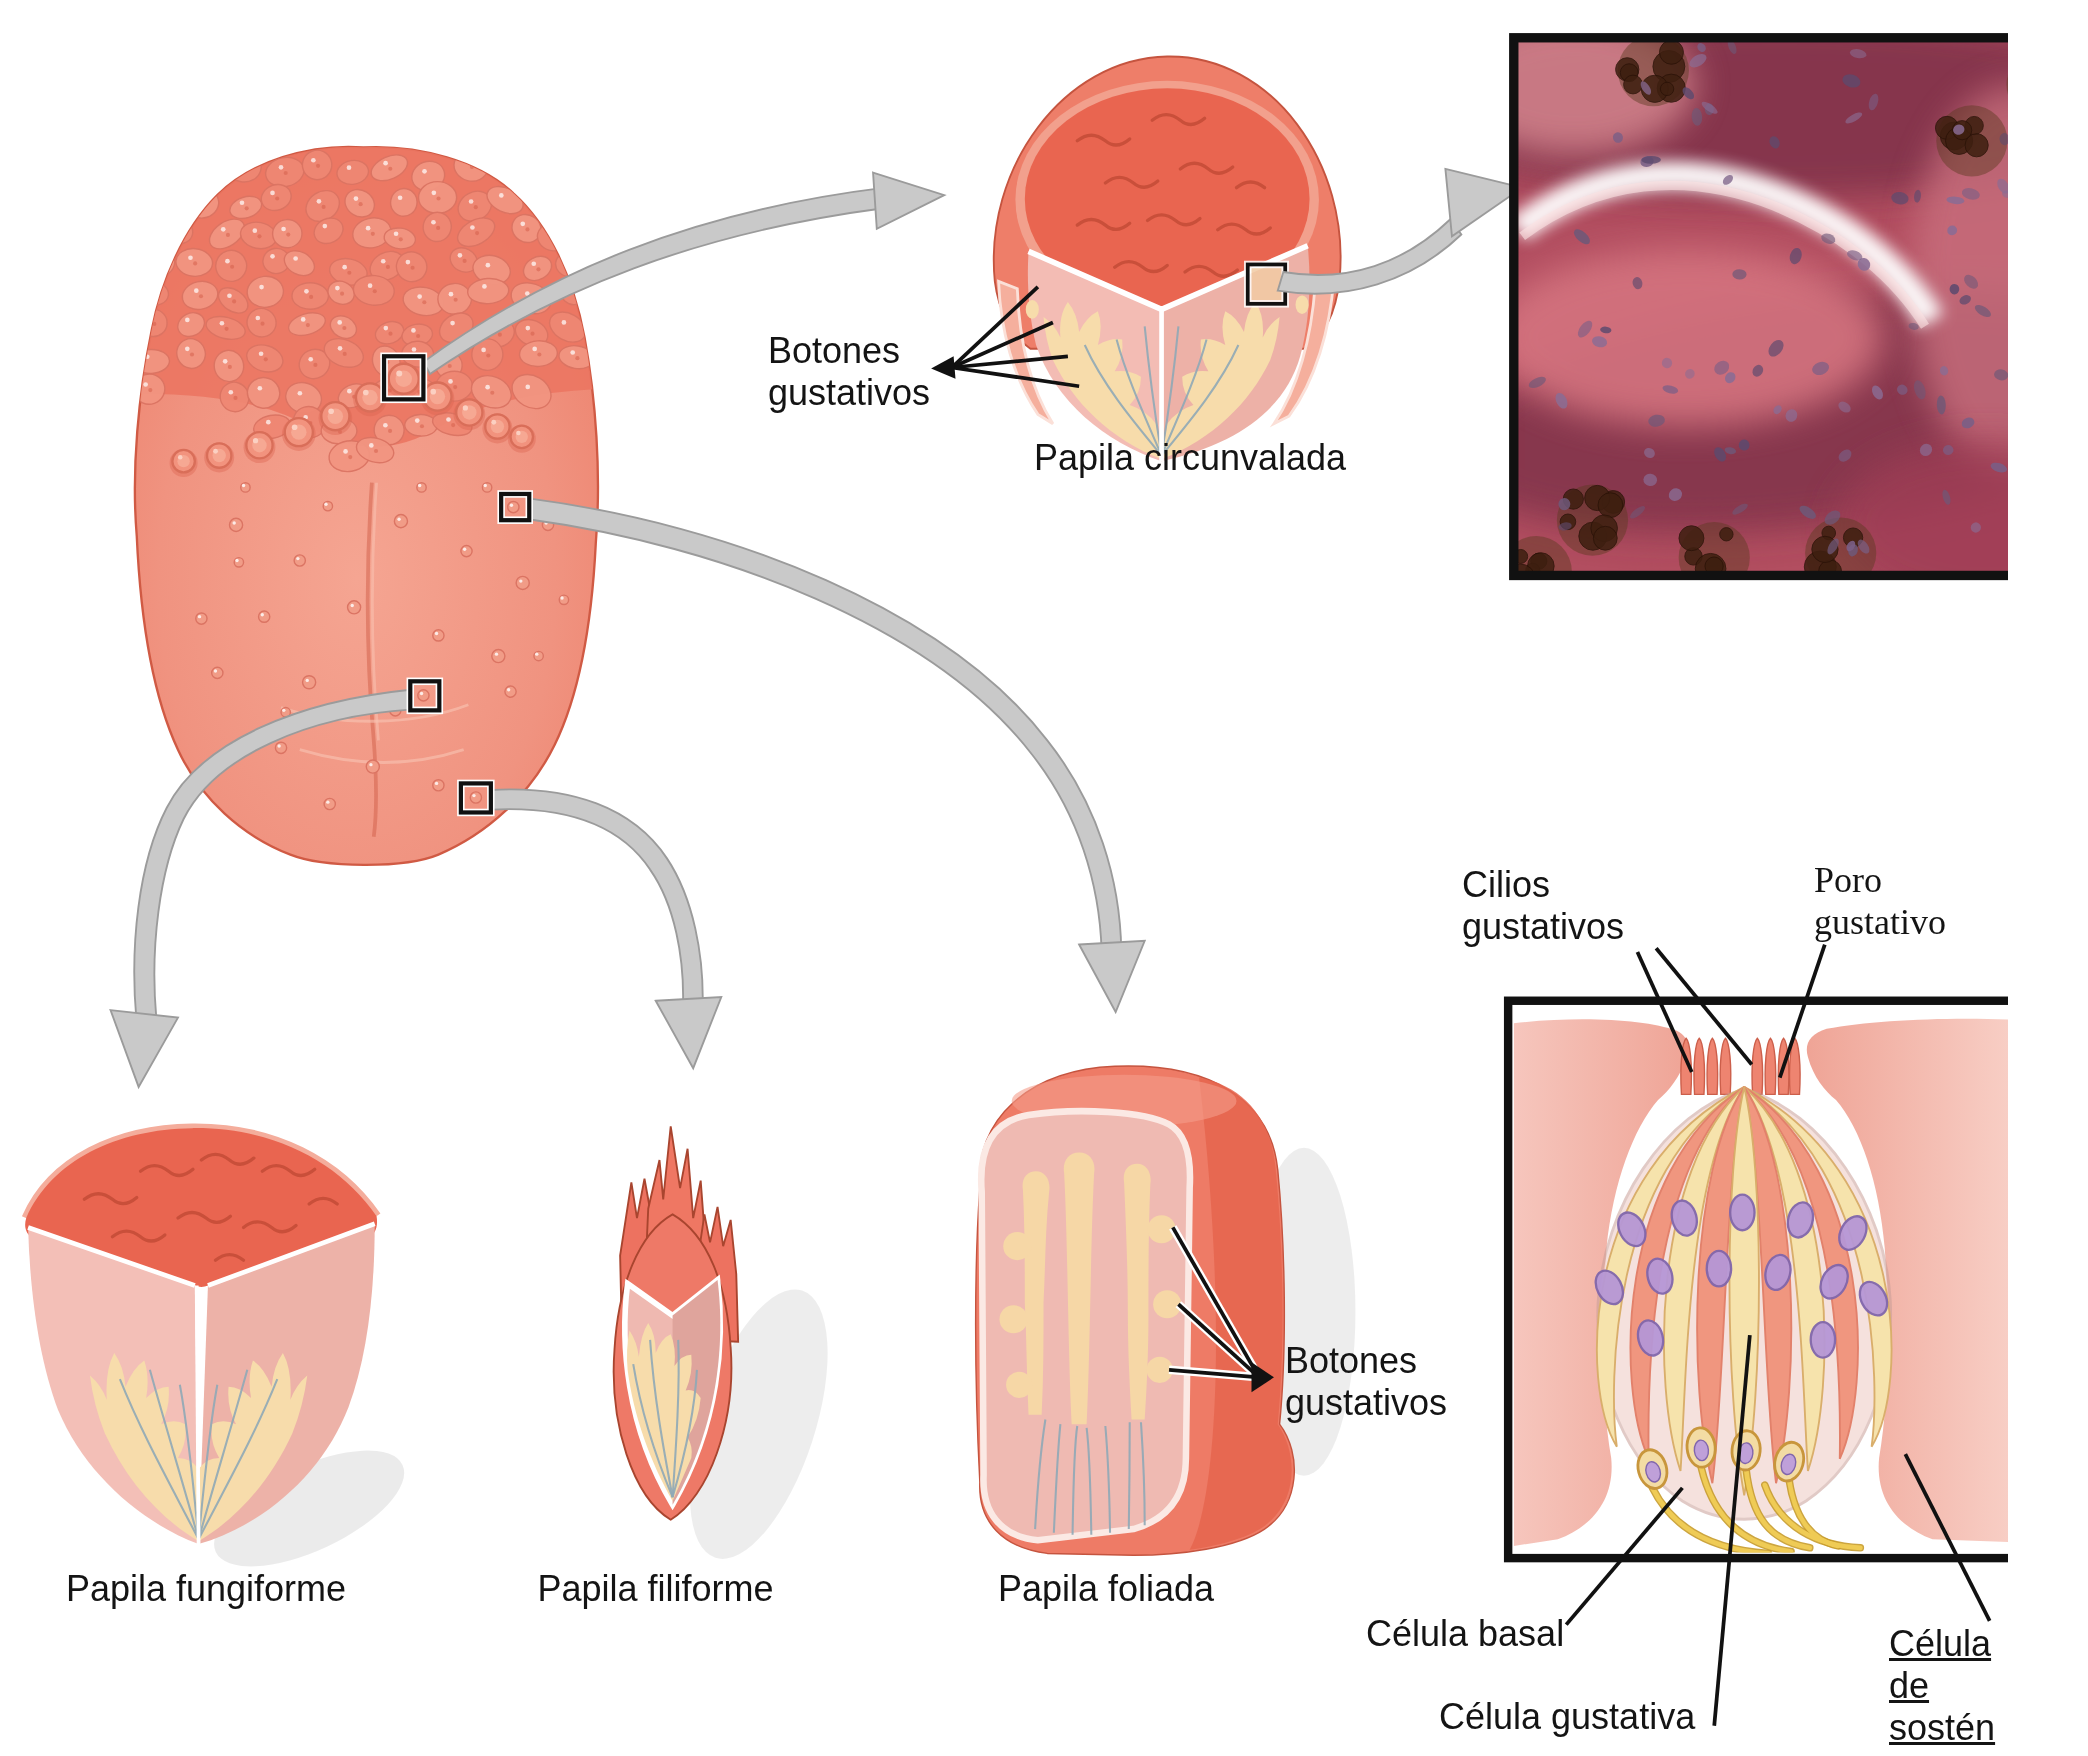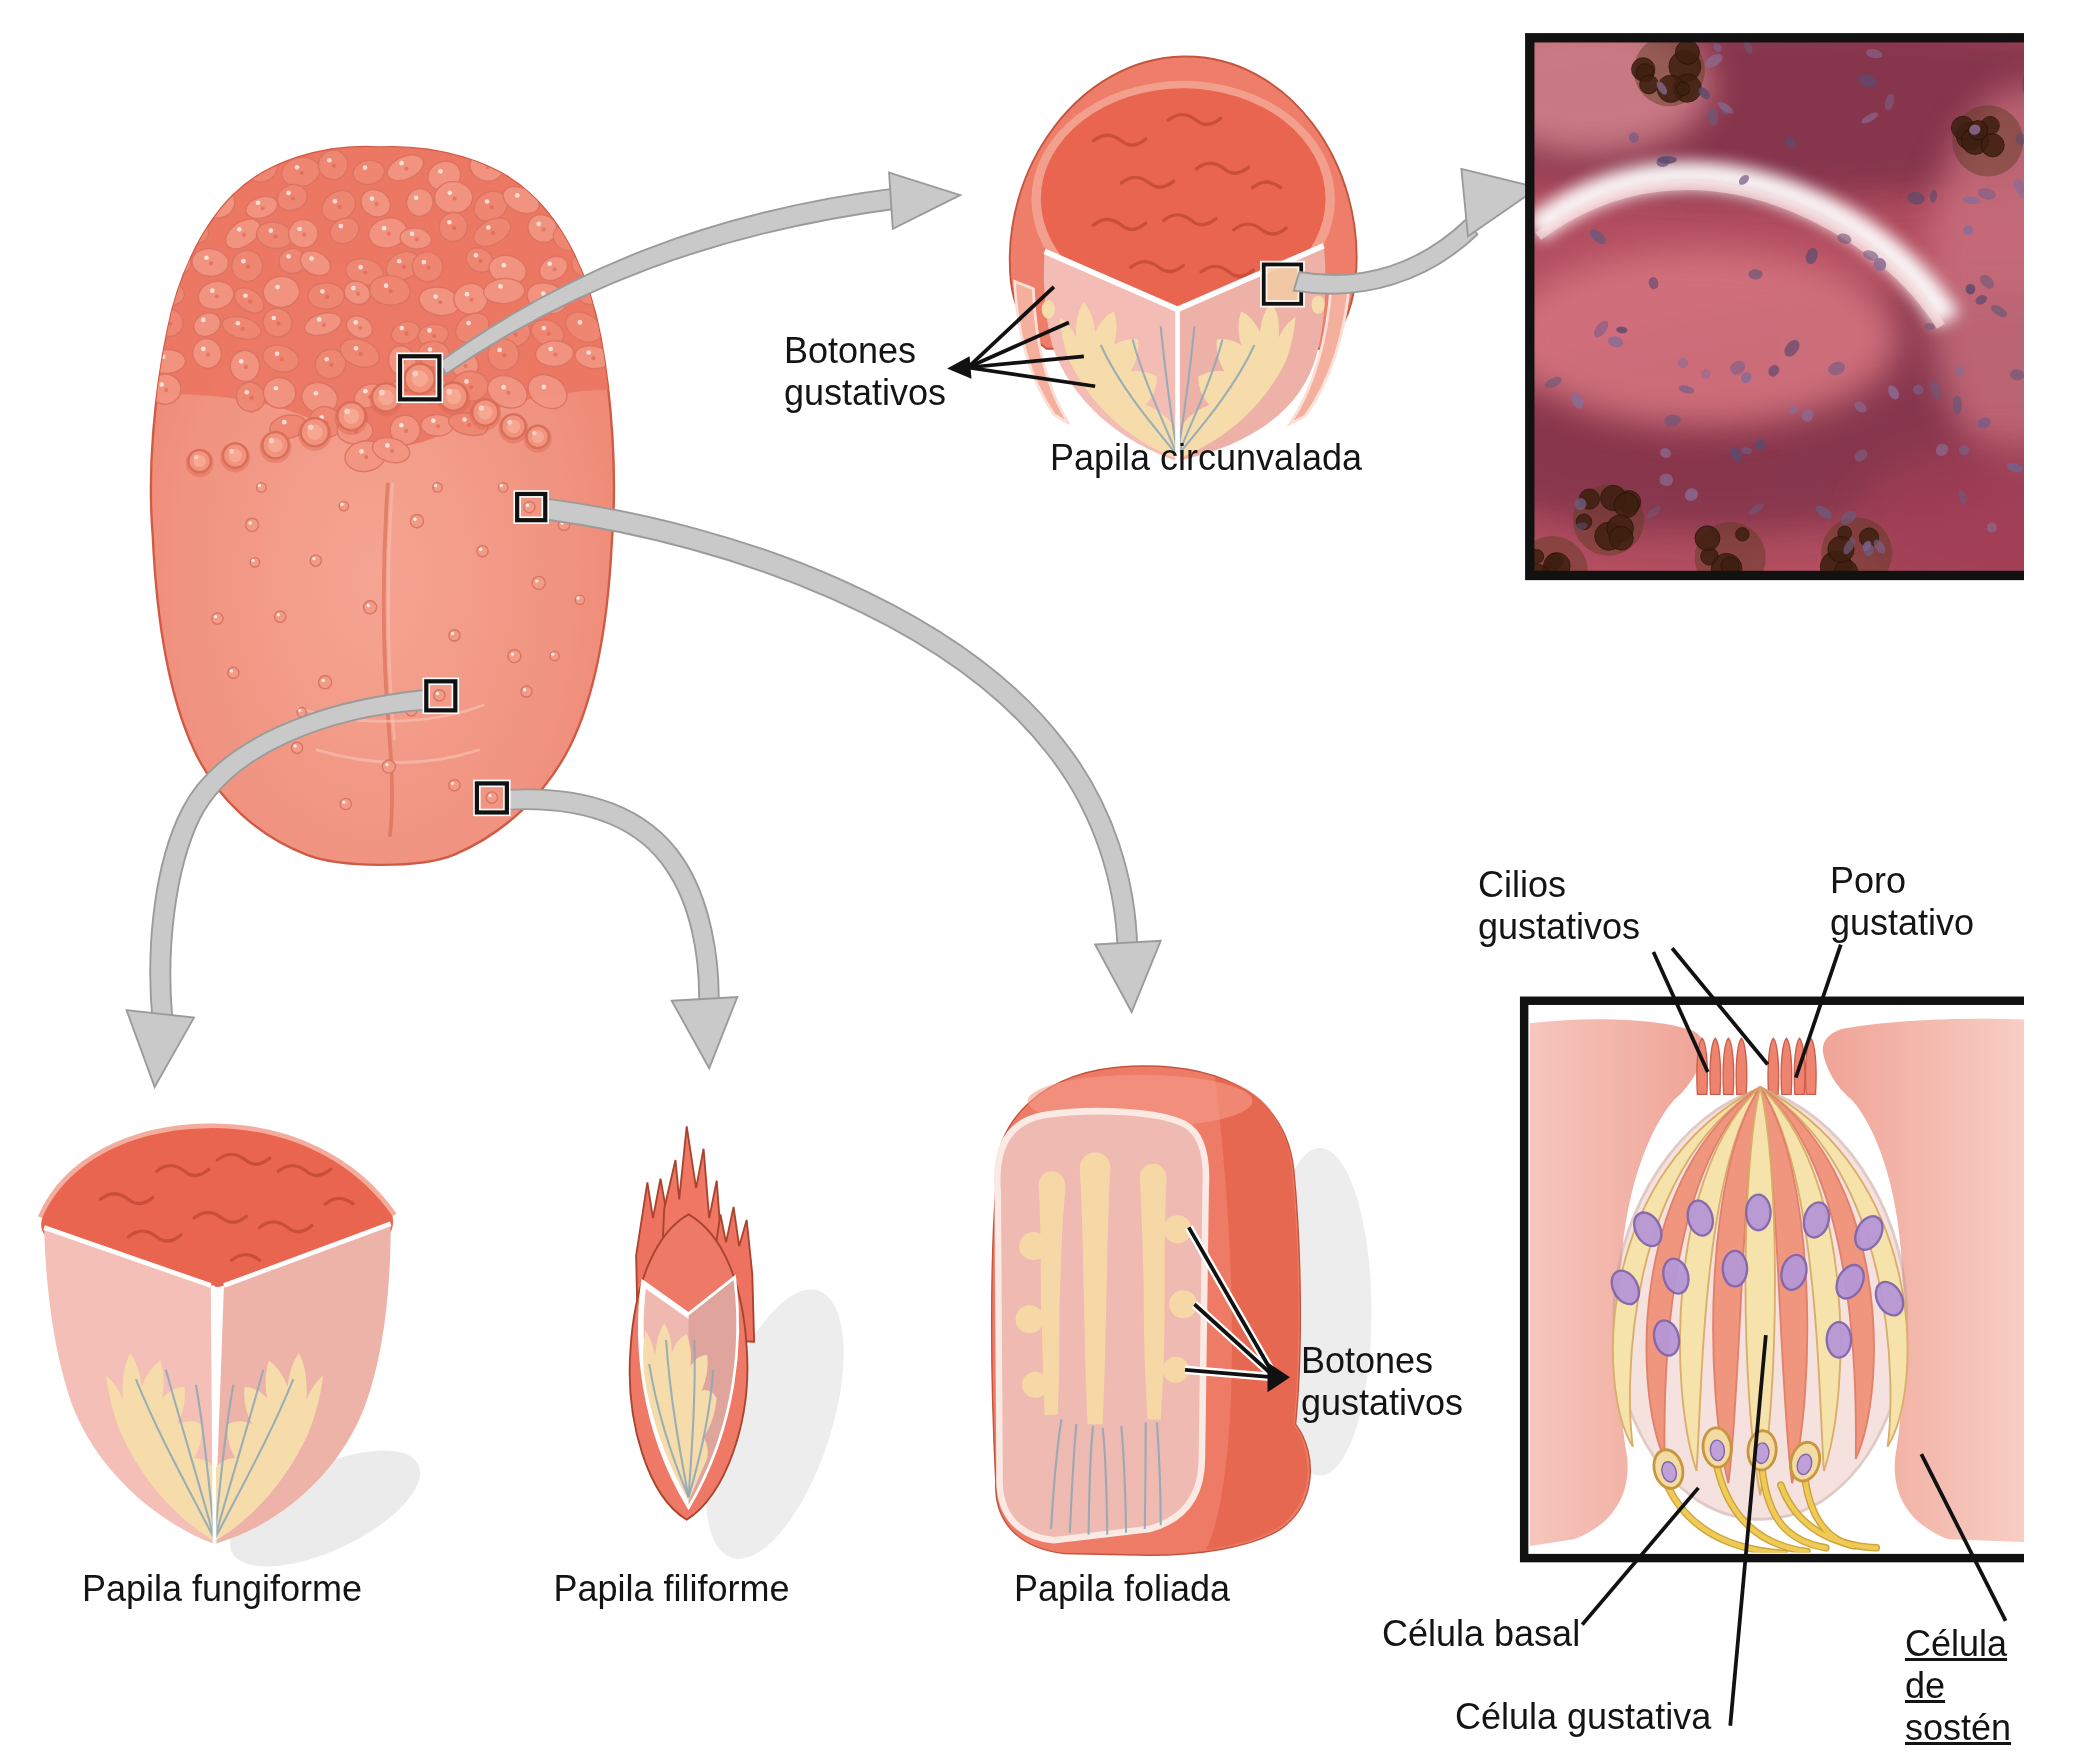--- a/index.html
+++ b/index.html
@@ -1,17 +1,17 @@
 <!DOCTYPE html>
 <html lang="es" style="--tongue: #F09380; --tongue-edge: #D05A44; --papilla-surface: #E96550; --cut-face-pink: #F3BCB4; --taste-column-cream: #F7DCAB; --nerve-fiber-blue: #8FA9B6; --arrow-gray: #C9C9C9; --bud-cell-cream: #F6E3AC; --bud-cell-salmon: #F0967F; --nucleus-purple: #B697D6; --nerve-yellow: #EFCB55; --epithelium-pink: #F3B1A6; --micrograph-base: #B24E60; --label-text: #141414;font-size:15px"><head>
 <meta charset="utf-8">
 <style>
   html,body{margin:0;padding:0;background:#fff;}
   .stage{position:relative;width:2008px;height:1757px;background:#fff;overflow:hidden;
-         font-family:"Liberation Sans", sans-serif;margin-left:16px;}
+         font-family:"Liberation Sans", sans-serif;}
   svg{position:absolute;left:0;top:0;}
   .label{position:absolute;font-size:36px;line-height:1.16;color:#141414;
          white-space:pre-line;font-family:"Liberation Sans", sans-serif;}
   .center{text-align:center;}
   .arrow{fill:var(--arrow-gray,#C9C9C9);stroke:#9B9B9B;stroke-width:2;}
   .leader{stroke:#111;stroke-width:4;fill:none;}
   .casing{stroke:#fff;stroke-width:9;fill:none;}
   .fiber{stroke:var(--nerve-fiber-blue,#8FA9B6);stroke-width:2.2;fill:none;opacity:.9;}
   .flame{fill:var(--taste-column-cream,#F7DCAB);}
   .squig{stroke:#C94F3A;stroke-width:3.5;fill:none;stroke-linecap:round;}
@@ -852,21 +852,21 @@
 <div class="label" style="left:768px;top:330px;">Botones
 gustativos</div>
 <div class="label center" style="left:956px;top:437px;width:468px;">Papila circunvalada</div>
 <div class="label center" style="left:468px;top:1568px;width:375px;">Papila filiforme</div>
 <div class="label center" style="left:0px;top:1568px;width:412px;">Papila fungiforme</div>
 <div class="label center" style="left:928px;top:1568px;width:356px;">Papila foliada</div>
 <div class="label" style="left:1285px;top:1340px;">Botones
 gustativos</div>
 <div class="label" style="left:1462px;top:864px;">Cilios
 gustativos</div>
-<div class="label" style="left:1814px;top:860px;">Poro
+<div class="label" style="left:1814px;top:860px;font-family:Liberation Serif, serif;">Poro
 gustativo</div>
 <div class="label" style="left:1366px;top:1613px;text-align:center;">Célula basal</div>
 <div class="label" style="left:1439px;top:1696px;">Célula gustativa</div>
 <div class="label" style="left:1889px;top:1623px;text-decoration:underline;">Célula
 de sostén</div>
 
 </div>
 
 
 </body></html>

